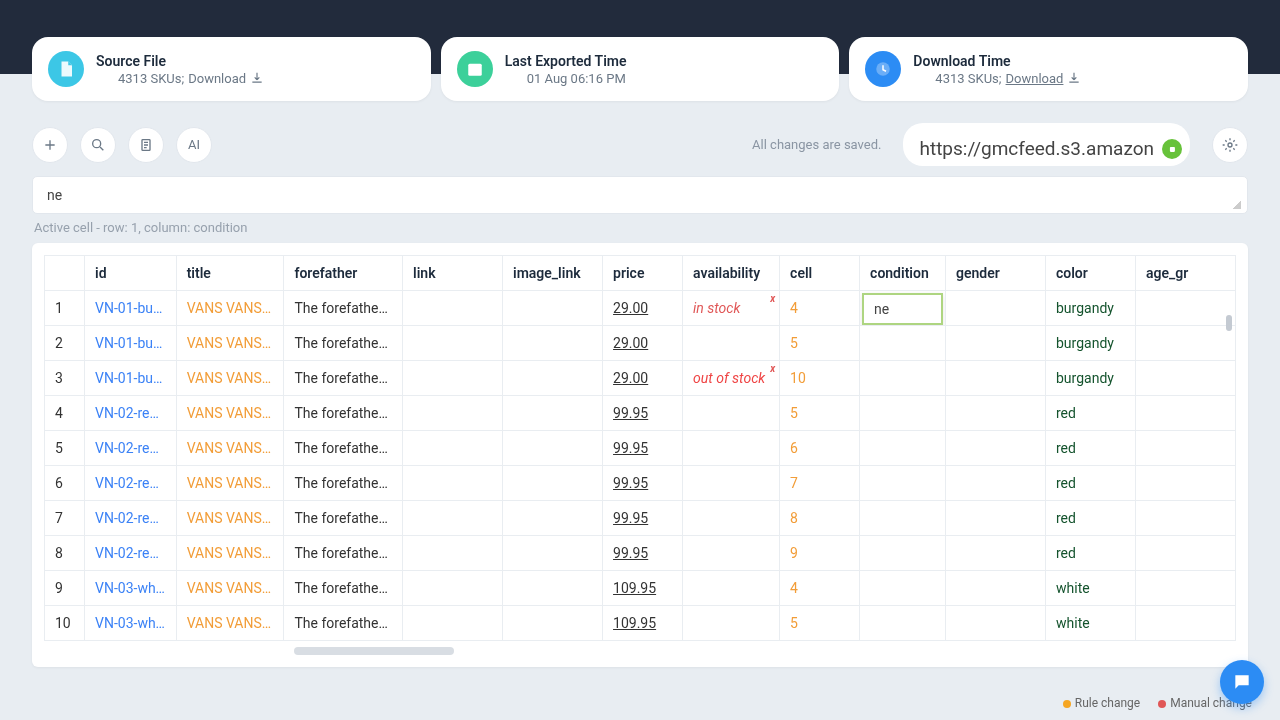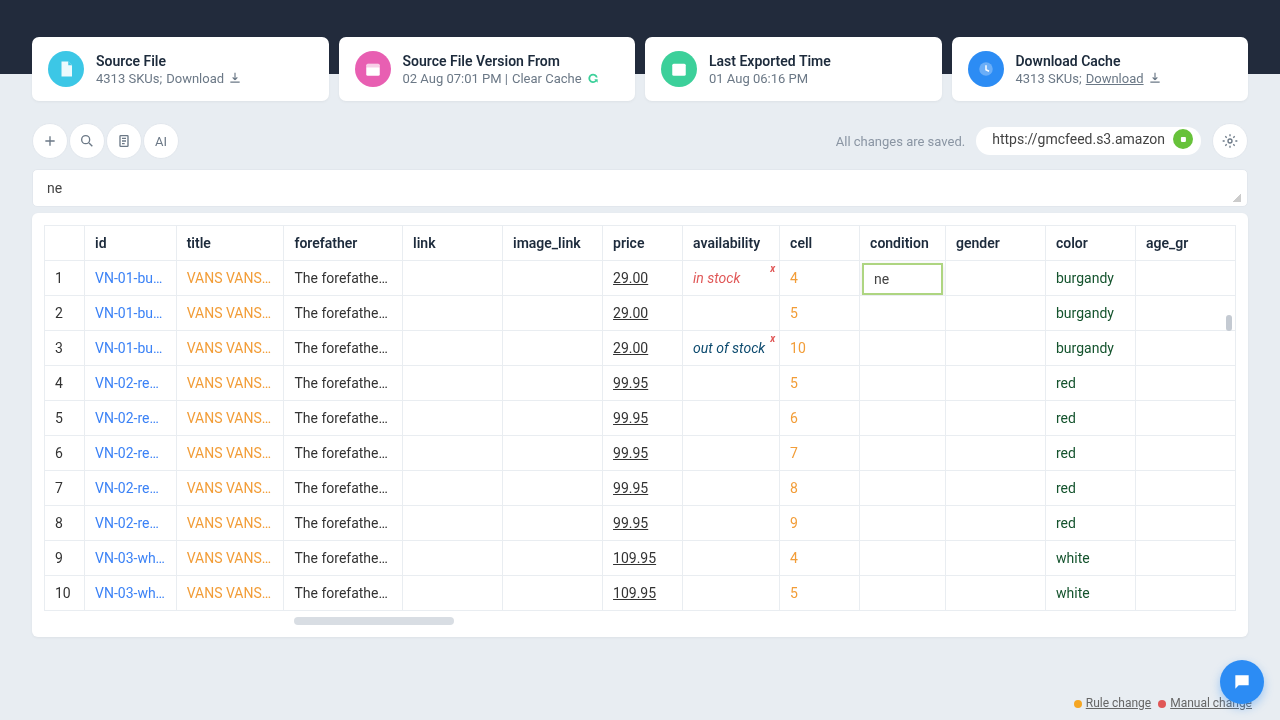--- a/index.html
+++ b/index.html
@@ -1,58 +1,58 @@
 <!DOCTYPE html>
 <html><head>
 <meta charset="utf-8">
 <style>
 * { box-sizing: border-box; margin: 0; padding: 0; }
 body { font-family: -apple-system, BlinkMacSystemFont, "Segoe UI", Roboto, sans-serif; background: #e8edf2; width: 1280px; height: 720px; overflow: hidden; position: relative; }
 .topbar { background: #222b3c; height: 74px; width: 100%; }
 .cards { display: flex; gap: 10px; padding: 0 32px; position: relative; top: -37px; }
-.card { background: #fff; border-radius: 7px; padding: 14px 16px; display: flex; align-items: center; gap: 12px; flex: 1; box-shadow: 0 1px 3px rgba(0,0,0,0.05); }
+.card { background: #fff; border-radius: 16px; padding: 14px 16px; display: flex; align-items: center; gap: 12px; flex: 1; box-shadow: 0 1px 3px rgba(0,0,0,0.05); }
 .card-icon { width: 36px; height: 36px; border-radius: 50%; display: flex; align-items: center; justify-content: center; flex-shrink: 0; }
 .card-icon svg { width: 18px; height: 18px; fill: #fff; }
 .card-text { display: flex; flex-direction: column; gap: 2px; }
 .card-title { font-size: 14px; font-weight: 600; color: #1d2b3c; }
-.card-sub { font-size: 13px; color: #6b7886; display: flex; align-items: center; gap: 4px; }
+.card-sub { font-size: 13px; color: #6b7886; display: flex; align-items: center; gap: 4px; margin-left: 22px; }
 .icon-sm { width: 14px; height: 14px; display: inline-block; }
 .main { padding: 0 32px; margin-top: -15px; }
-.toolbar { display: flex; align-items: center; gap: 1px; margin-bottom: 10px; }
+.toolbar { display: flex; align-items: center; gap: 12px; margin-bottom: 10px; }
 .circle-btn { width: 36px; height: 36px; border: 1px solid #e2e7ed; border-radius: 50%; background: #fff; display: flex; align-items: center; justify-content: center; cursor: pointer; color: #6b7886; font-size: 13px; }
 .circle-btn svg { width: 16px; height: 16px; stroke: #6b7886; fill: none; stroke-width: 2; }
 .spacer { flex: 1; }
 .save-status { font-size: 13px; color: #8a95a3; margin-right: 10px; }
-.url-box { background: #fff; border-radius: 20px; padding: 2px 8px 6px 16px; display: flex; align-items: center; gap: 8px; font-size: 14px; color: #444; }
+.url-box { background: #fff; border-radius: 20px; padding: 14px 8px 6px 16px; display: flex; align-items: center; gap: 8px; font-size: 19px; color: #444; }
 .green-dot { width: 20px; height: 20px; border-radius: 50%; background: #67c23a; display:flex; align-items:center; justify-content:center; }
 .green-dot svg { width: 10px; height: 10px; fill: #fff; }
 .search-box { background: #fff; border: 1px solid #e2e7ed; border-radius: 5px; padding: 10px 14px; font-size: 14px; color: #444; margin-bottom: 6px; position: relative; }
 .search-box::after { content:''; position:absolute; right:6px; bottom:4px; width:8px; height:8px; background: linear-gradient(135deg, transparent 50%, #ccc 50%); }
 .active-cell { font-size: 13px; color: #97a1ad; margin-bottom: 8px; padding-left: 2px; }
 .table-wrap { background: #fff; border-radius: 6px; padding: 12px; box-shadow: 0 1px 3px rgba(0,0,0,0.05); overflow:hidden; }
 .dtable { width: 100%; border-collapse: collapse; font-size: 14px; }
 .dtable th, .dtable td { text-align: left; padding: 9px 10px; border: 1px solid #e9edf1; white-space: nowrap; overflow: hidden; text-overflow: ellipsis; }
 .dtable th { font-weight: 600; color: #1d2b3c; background: #fff; }
 .dtable td.rownum { color: #333; width: 40px; }
 .dtable td.id { color: #3b82f6; max-width: 85px; }
 .dtable td.title { color: #f29d38; max-width: 100px; }
 .dtable td.desc { color: #333; max-width: 110px; }
 .dtable td.price { color: #333; width: 80px; text-decoration: underline; }
 .dtable td.avail { max-width:90px; position: relative; font-style: italic; }
 .avail-in { color: #e05757; }
-.avail-out { color: #0c4a6e; }
+.avail-out { color: #ef4444; }
 .xmark { position:absolute; top:2px; right:4px; color:#e05757; font-size:10px; font-weight:bold; }
 .dtable td.size { color: #f29d38; width:80px; }
 .dtable td.color-col { color: #14532d; width:90px; }
 .dtable td.empty { width: 100px; }
 .cond-cell { position: relative; }
 .cond-editor { position: absolute; top: 2px; left: 2px; right: 2px; border: 2px solid #aed581; background:#fff; padding: 6px 10px; font-size: 14px; color: #444; box-shadow: 0 2px 6px rgba(0,0,0,0.1); }
 .hscroll { height: 8px; margin: 6px 250px 0 250px; background: #d8dde3; border-radius: 4px; width: 160px; }
 .vscroll { position:absolute; top: 315px; right: 48px; width:6px; height:16px; background:#c4cad2; border-radius:3px; }
-.legend { position: absolute; bottom: 10px; right: 28px; display: flex; gap: 7px; font-size: 12px; color: #666; text-decoration: underline; }
+.legend { position: absolute; bottom: 10px; right: 28px; display: flex; gap: 18px; font-size: 12px; color: #666; }
 .lg-dot { width: 8px; height: 8px; border-radius: 50%; display:inline-block; margin-right:4px; vertical-align:middle; }
 .fab { position: absolute; bottom: 16px; right: 16px; width: 44px; height: 44px; border-radius: 50%; background: #2c8cf4; display:flex; align-items:center; justify-content:center; box-shadow: 0 4px 10px rgba(44,140,244,0.4); }
 .fab svg { width:20px; height:20px; fill:#fff; }
 .link-underline { text-decoration: underline; }
 </style>
 </head>
 <body>
 
 <div class="topbar"></div>
 
@@ -69,38 +69,20 @@
       <div class="card-sub">
         <span>4313 SKUs;</span>
         <span>Download</span>
         <span class="icon-sm"><svg viewBox="0 0 24 24">
               <path d="M12 3v12m0 0l-4-4m4 4l4-4M4 19h16" stroke="#6b7886" stroke-width="2" fill="none"></path>
             </svg></span>
       </div>
     </div>
   </div>
 
-  <div class="card">
-    <div class="card-icon" style="background:#e85fb2">
-        <svg viewBox="0 0 24 24">
-          <rect x="3" y="5" width="18" height="16" rx="2" fill="#fff"></rect>
-          <rect x="3" y="5" width="18" height="5" fill="#e85fb2" opacity=".3"></rect>
-        </svg>
-      </div>
-    <div class="card-text">
-      <div class="card-title">Source File Version From</div>
-      <div class="card-sub">
-        <span>02 Aug 07:01 PM |</span>
-        <span>Clear Cache</span>
-        <span class="icon-sm"><svg viewBox="0 0 24 24">
-              <path d="M20 11a8 8 0 10-2 7l2 2v-6h-6l2 2a5 5 0 11 1-5" fill="#3cd09a"></path>
-            </svg></span>
-      </div>
-    </div>
-  </div>
 
   <div class="card">
     <div class="card-icon" style="background:#3cd09a">
         <svg viewBox="0 0 24 24">
           <rect x="3" y="5" width="18" height="16" rx="2" fill="#fff"></rect>
         </svg>
       </div>
     <div class="card-text">
       <div class="card-title">Last Exported Time</div>
       <div class="card-sub">01 Aug 06:16 PM</div>
@@ -108,21 +90,21 @@
   </div>
 
   <div class="card">
     <div class="card-icon" style="background:#2c8cf4">
         <svg viewBox="0 0 24 24">
           <circle cx="12" cy="12" r="9" fill="#fff" opacity=".3"></circle>
           <path d="M12 7v6l4 2" stroke="#fff" stroke-width="2" fill="none"></path>
         </svg>
       </div>
     <div class="card-text">
-      <div class="card-title">Download Cache</div>
+      <div class="card-title">Download Time</div>
       <div class="card-sub">
         <span>4313 SKUs;</span>
         <span class="link-underline">Download</span>
         <span class="icon-sm"><svg viewBox="0 0 24 24">
               <path d="M12 3v12m0 0l-4-4m4 4l4-4M4 19h16" stroke="#6b7886" stroke-width="2" fill="none"></path>
             </svg></span>
       </div>
     </div>
   </div>
 </div>
@@ -159,20 +141,21 @@
     </div>
     <div class="circle-btn" style="margin-left:10px">
         <svg viewBox="0 0 24 24">
           <circle cx="12" cy="12" r="3"></circle>
           <path d="M12 2v3M12 19v3M4 12H1M23 12h-3M5 5l2 2M17 17l2 2M5 19l2-2M17 7l2-2"></path>
         </svg>
       </div>
   </div>
 
   <div class="search-box"><span>ne</span></div>
+  <div class="active-cell">Active cell - row: 1, column: condition</div>
 
   <div class="table-wrap">
     <table class="dtable">
       <thead>
           <tr id="header-row">
             <th style="width: 40px;"></th>
             <th>id</th>
             <th>title</th>
             <th>forefather</th>
             <th>link</th>

